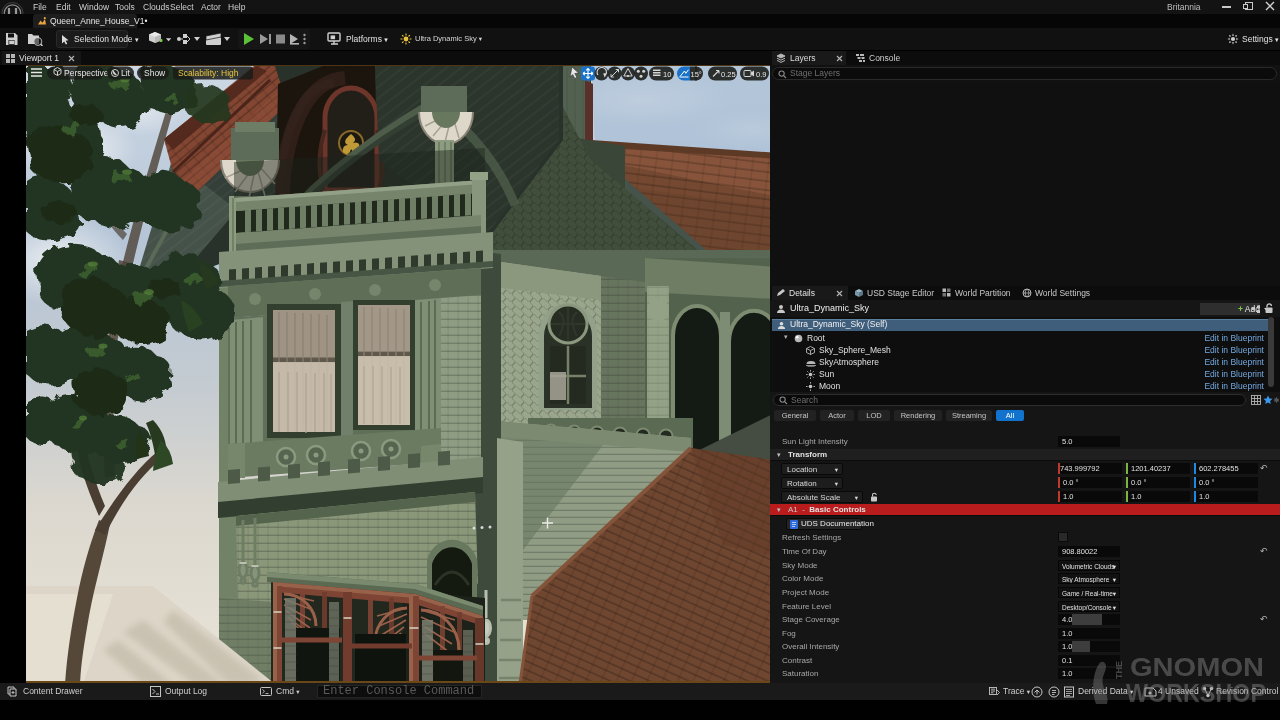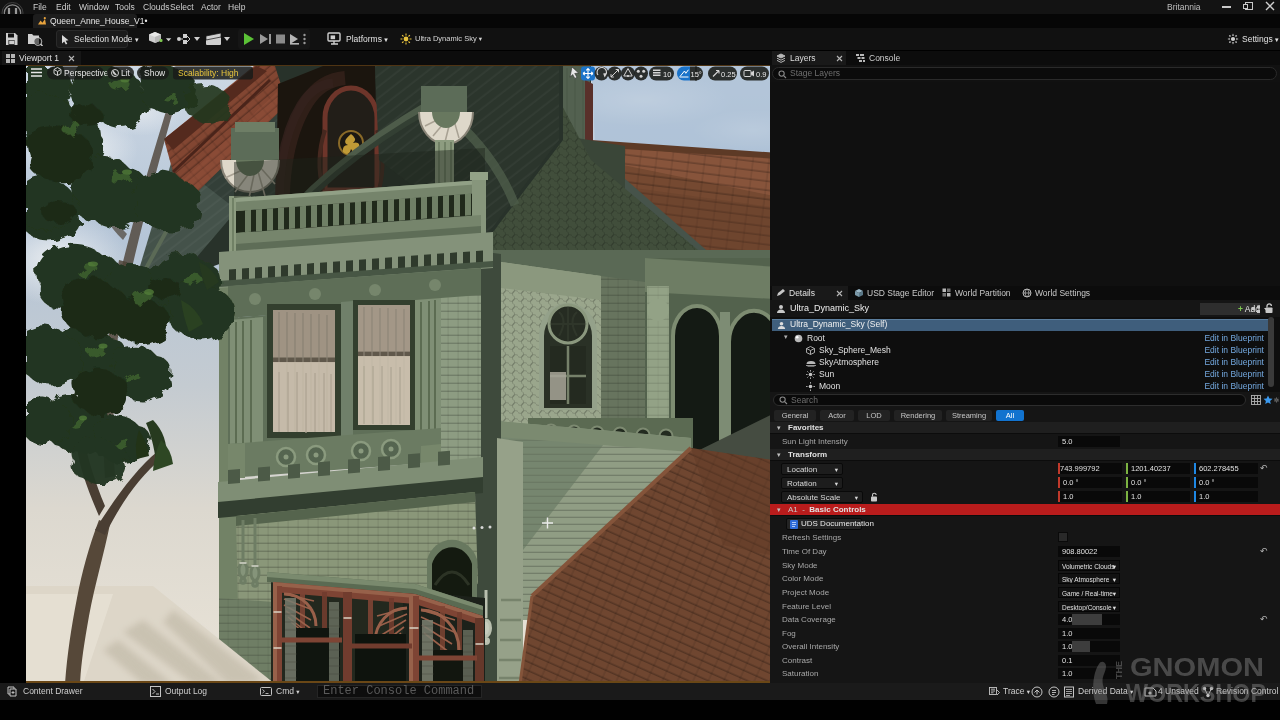--- a/index.html
+++ b/index.html
@@ -873,24 +873,20 @@
 
     <div class="abs" style="left:0;top:343px;width:510px;height:14px;background:#151515"></div>
     <div class="abs" style="left:4px;top:345px;width:42px;height:11px;background:#222;border-radius:2px;font-size:7.5px;line-height:11px;text-align:center;color:#c5c5c5">General</div>
     <div class="abs" style="left:50px;top:345px;width:34px;height:11px;background:#222;border-radius:2px;font-size:7.5px;line-height:11px;text-align:center;color:#c5c5c5">Actor</div>
     <div class="abs" style="left:88px;top:345px;width:32px;height:11px;background:#222;border-radius:2px;font-size:7.5px;line-height:11px;text-align:center;color:#c5c5c5">LOD</div>
     <div class="abs" style="left:124px;top:345px;width:48px;height:11px;background:#222;border-radius:2px;font-size:7.5px;line-height:11px;text-align:center;color:#c5c5c5">Rendering</div>
     <div class="abs" style="left:176px;top:345px;width:46px;height:11px;background:#222;border-radius:2px;font-size:7.5px;line-height:11px;text-align:center;color:#c5c5c5">Streaming</div>
     <div class="abs" style="left:226px;top:345px;width:28px;height:11px;background:#1273cf;border-radius:2px;font-size:7.5px;line-height:11px;text-align:center;color:#fff">All</div>
 
     <div class="abs" id="props" style="left:0;top:357px;width:510px;height:261px;background:#151515;font-size:8.5px">
-      <div class="abs" style="left:0;top:0;width:510px;height:12px;background:#1f1f1f;border-bottom:1px solid #0c0c0c">
-          <span style="position:absolute;left:7px;top:2px;font-size:7px;color:#c0c0c0">▾</span>
-          <span style="position:absolute;left:18px;top:0;line-height:12px;font-weight:bold;font-size:8px;color:#e0e0e0">Favorites</span>
-        </div>
       <div class="row-label" style="left:12px;top:15px">Sun Light Intensity</div>
       <div class="valbox" style="left:288px;top:14px;width:62px;padding-left:4px">5.0</div>
       <div class="abs" style="left:0;top:27px;width:510px;height:12px;background:#1f1f1f;border-bottom:1px solid #0c0c0c">
           <span style="position:absolute;left:7px;top:2px;font-size:7px;color:#c0c0c0">▾</span>
           <span style="position:absolute;left:18px;top:0;line-height:12px;font-weight:bold;font-size:8px;color:#e0e0e0">Transform</span>
         </div>
 
       <div class="abs" style="left:11px;top:41px;width:62px;height:12px;background:#1d1d1d;border:1px solid #090909;border-radius:2px;line-height:11px;padding-left:5px;font-size:8px;color:#d8d8d8">Location <span style="position:absolute;right:4px;font-size:6.5px">▾</span></div>
       <div class="valbox" style="left:288px;top:41px;width:64px;border-left:2px solid #c0392b;padding-left:0">743.999792</div>
       <div class="valbox" style="left:356px;top:41px;width:64px;border-left:2px solid #7cb342;padding-left:3px">1201.40237</div>
@@ -935,21 +931,21 @@
 
       <div class="row-label" style="left:12px;top:152px">Color Mode</div>
       <div class="valbox" style="left:288px;top:151px;width:62px;padding-left:3px;background:#111;border:1px solid #060606;font-size:6.5px">Sky Atmosphere <span style="position:absolute;right:3px;font-size:6.5px">▾</span></div>
 
       <div class="row-label" style="left:12px;top:166px">Project Mode</div>
       <div class="valbox" style="left:288px;top:165px;width:62px;padding-left:3px;background:#111;border:1px solid #060606;font-size:6.5px">Game / Real-time <span style="position:absolute;right:3px;font-size:6.5px">▾</span></div>
 
       <div class="row-label" style="left:12px;top:180px">Feature Level</div>
       <div class="valbox" style="left:288px;top:179px;width:62px;padding-left:3px;background:#111;border:1px solid #060606;font-size:6.5px">Desktop/Console <span style="position:absolute;right:3px;font-size:6.5px">▾</span></div>
 
-      <div class="row-label" style="left:12px;top:193px">Data Coverage</div>
+      <div class="row-label" style="left:12px;top:193px">Stage Coverage</div>
       <div class="valbox" style="left:288px;top:192px;width:62px;padding-left:4px">4.0<span style="position:absolute;left:14px;top:0;width:30px;height:11px;background:#3d3d3d"></span></div>
       <div class="abs" style="left:490px;top:192px;font-size:9px;color:#b5b5b5">↶</div>
 
       <div class="row-label" style="left:12px;top:207px">Fog</div>
       <div class="valbox" style="left:288px;top:206px;width:62px;padding-left:4px">1.0</div>
 
       <div class="row-label" style="left:12px;top:220px">Overall Intensity</div>
       <div class="valbox" style="left:288px;top:219px;width:62px;padding-left:4px">1.0<span style="position:absolute;left:14px;top:0;width:18px;height:11px;background:#3d3d3d"></span></div>
 
       <div class="row-label" style="left:12px;top:234px">Contrast</div>

